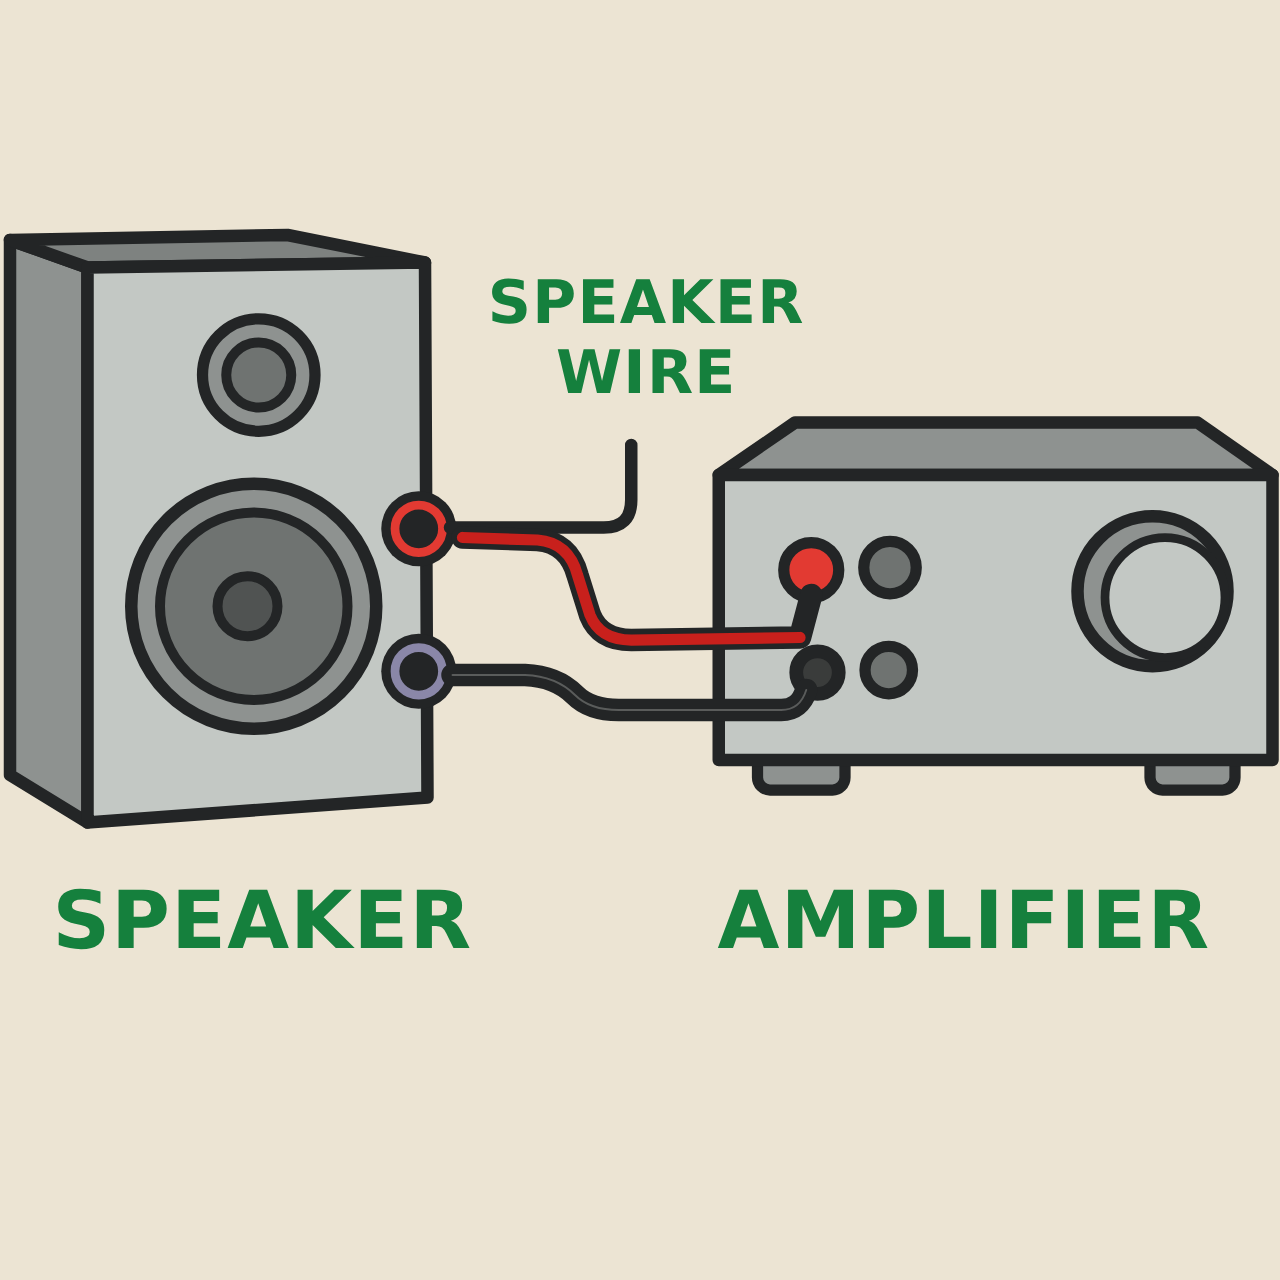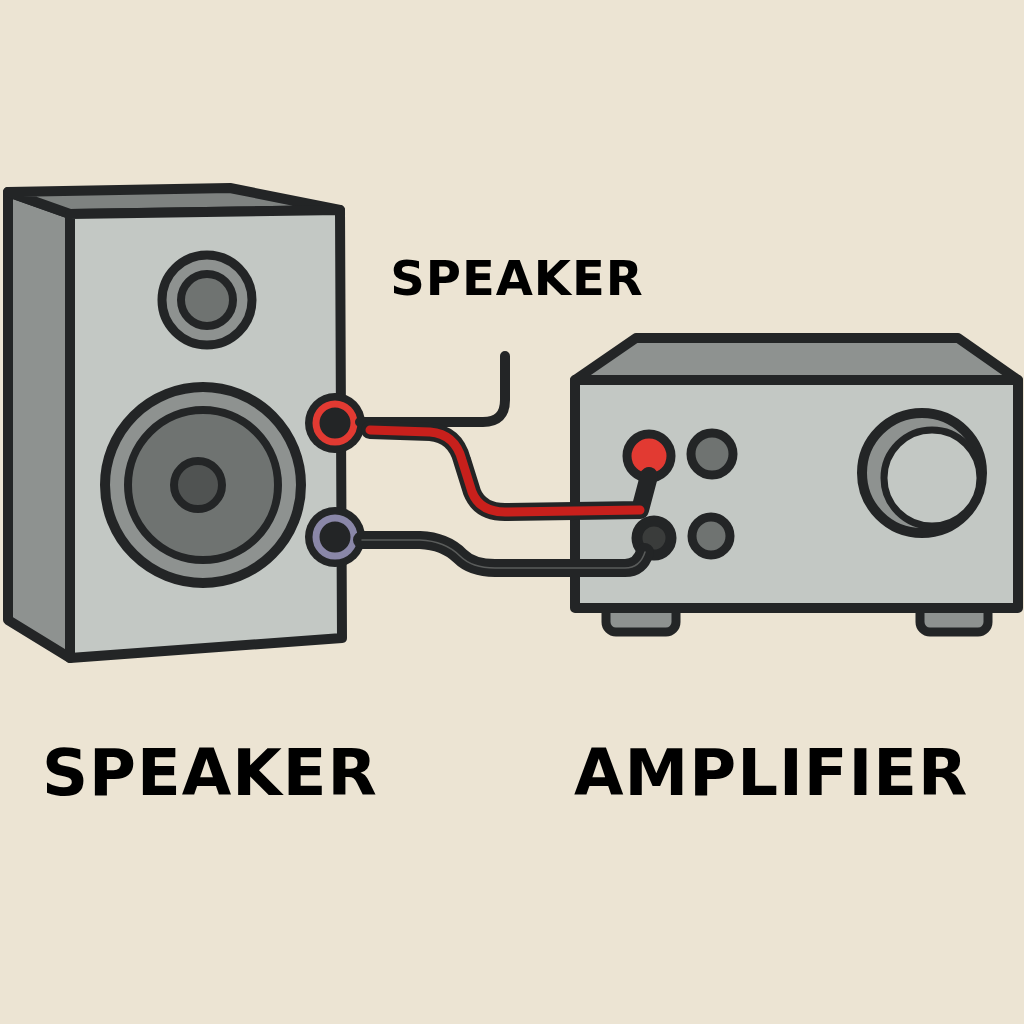--- a/index.html
+++ b/index.html
@@ -7,24 +7,23 @@
     width: 1024px; height: 1024px; overflow: hidden;
     background: #ece4d3;
     position: relative;
     font-family: "DejaVu Sans", sans-serif;
   }
   #diagram { position: absolute; left: 0; top: 0; width: 1024px; height: 1024px; }
   .label {
     position: absolute;
     font-family: "DejaVu Sans", sans-serif;
     font-weight: bold;
-    color: #000000;
+    color: #15803d;
     letter-spacing: 1px;
     white-space: nowrap;
-    margin-top: 36px;
   }
   .label-big { font-size: 64px; }
   .label-wire { font-size: 48px; line-height: 56px; text-align: center; }
 </style>
 </head>
 <body>
 
 <svg id="diagram" viewBox="0 0 1024 1024" xmlns="http://www.w3.org/2000/svg">
   <g stroke-linejoin="round" stroke-linecap="round">
 
@@ -69,15 +68,16 @@
       <path d="M370,430 L430,432 Q455,434 462,460 L472,492 Q480,512 505,512 L640,510" fill="none" stroke="#c8201c" stroke-width="9"></path>
 
       <path d="M362,540 L420,540 Q445,541 460,556 Q472,568 495,568 L625,568 Q640,568 645,552" fill="none" stroke="#232526" stroke-width="18"></path>
       <path d="M362,540 L420,540 Q445,541 460,556 Q472,568 495,568 L625,568 Q640,568 645,552" fill="none" stroke="#5a5c5b" stroke-width="1.5"></path>
     </g>
   </g>
 </svg>
 
 <div class="label label-wire" style="left:382px; top:214px; width:270px;">
   <div>SPEAKER</div>
+  <div>WIRE</div>
 </div>
 <div class="label label-big" style="left:42px; top:700px;">SPEAKER</div>
 <div class="label label-big" style="left:574px; top:700px;">AMPLIFIER</div>
 
 </body></html>

